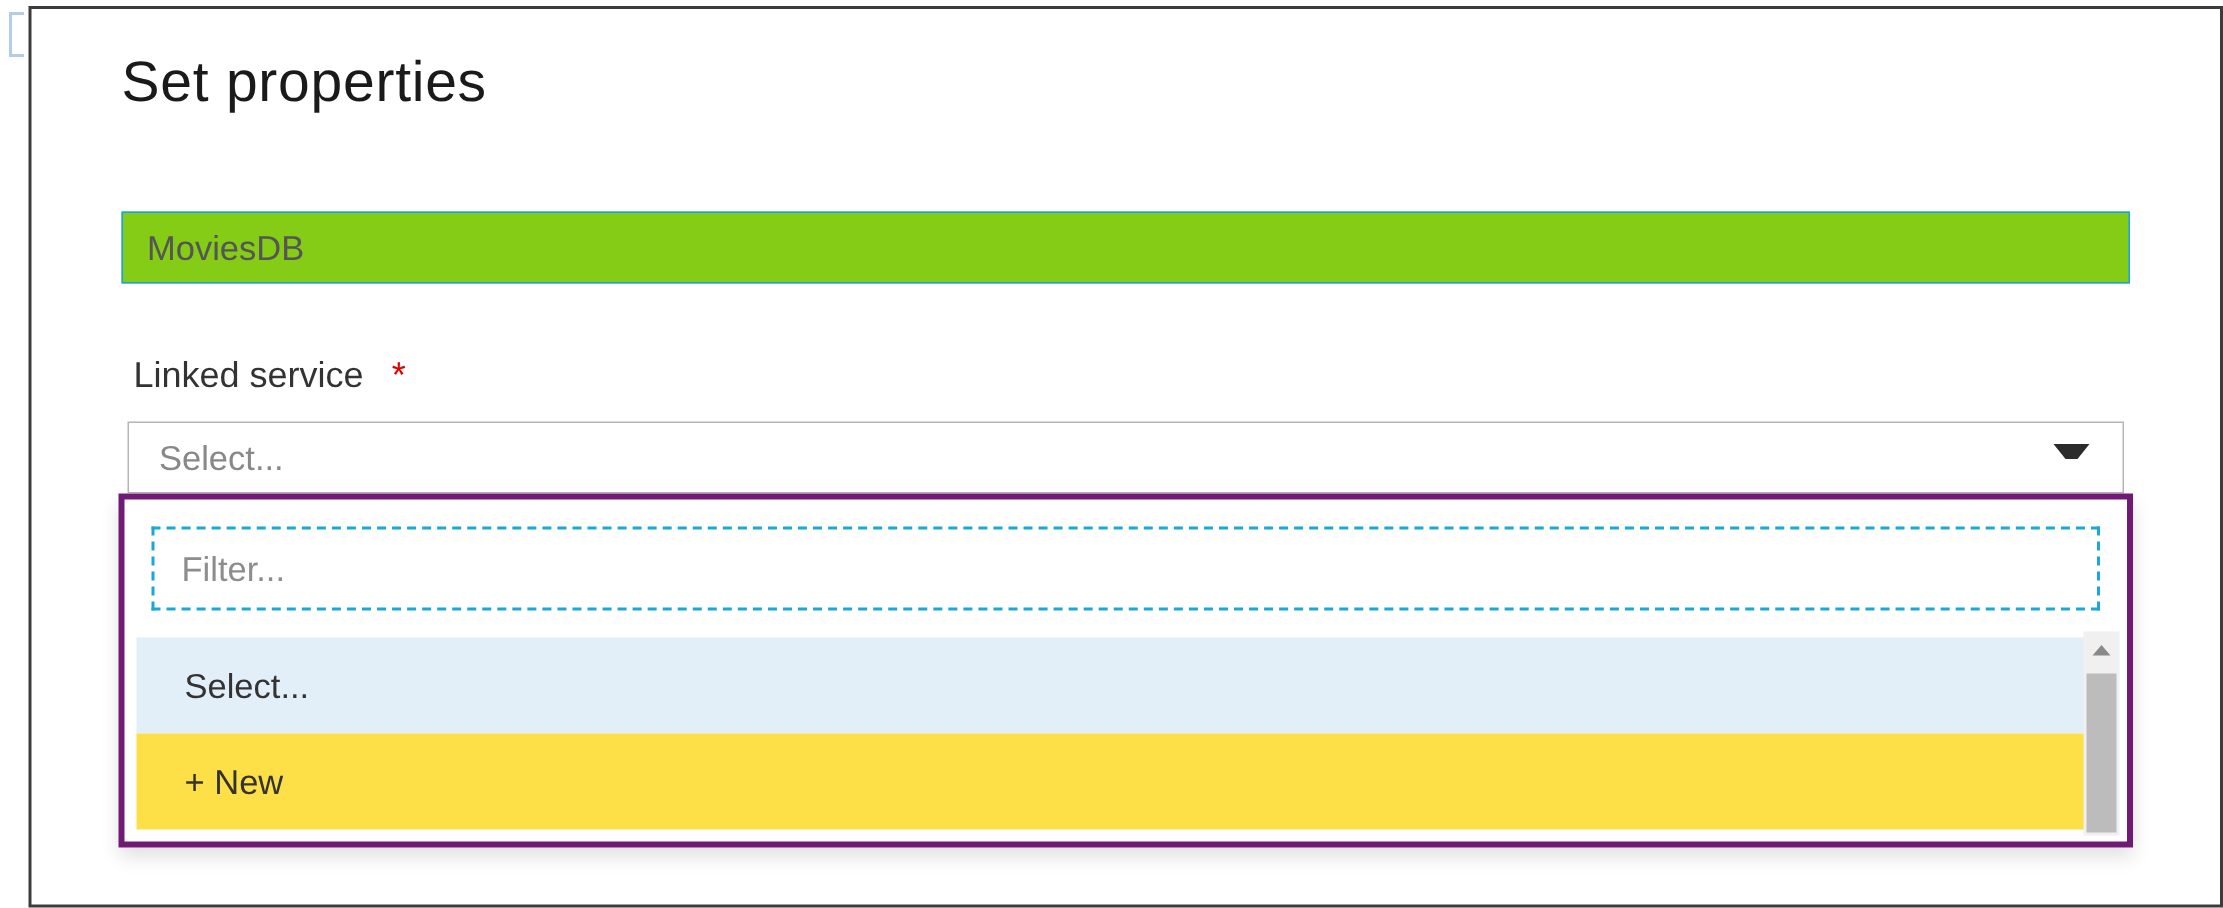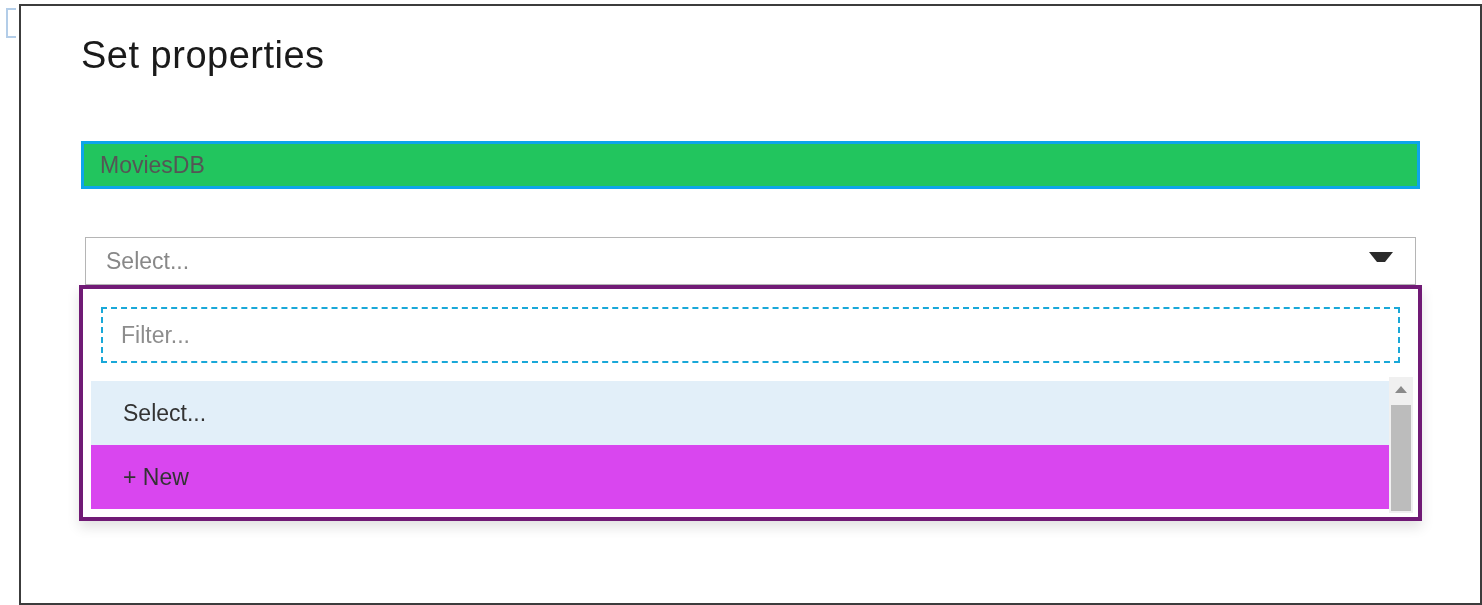--- a/index.html
+++ b/index.html
@@ -48,25 +48,25 @@
       margin-bottom: 8px;
       display: block;
     }
     .required {
       color: #e00000;
       margin-left: 4px;
     }
     .text-input {
       width: 100%;
       height: 48px;
-      border: 3px solid #0ea5e9;
+      border: 1px solid #0ea5e9;
       font-size: 23px;
       color: #555;
       padding: 0 16px;
-      background: #22c55e;
+      background: #84cc16;
       font-family: inherit;
     }
     .select-wrap {
       position: relative;
       width: 100%;
       border-radius: 18px;
     }
     .select-display {
       width: 100%;
       height: 48px;
@@ -118,21 +118,21 @@
     .option-item {
       height: 64px;
       display: flex;
       align-items: center;
       padding: 0 28px;
       font-size: 23px;
       color: #333;
       cursor: pointer;
     }
     .opt-blue { background: #e2eff9; }
-    .opt-blue-light { background: #d946ef; }
+    .opt-blue-light { background: #fde047; }
     .scroll-track {
       position: absolute;
       right: 1px;
       top: 0;
       bottom: 0;
       width: 24px;
       background: #f0f0f0;
     }
     .scroll-up {
       position: absolute;
@@ -165,20 +165,24 @@
 
 <div class="window">
   <div class="content">
     <h1 class="page-title">Set properties</h1>
 
     <div class="field-group">
       <input type="text" class="text-input" value="MoviesDB" style="">
     </div>
 
     <div class="field-group">
+      <label class="field-label">
+        <span>Linked service</span>
+        <span class="required">*</span>
+      </label>
 
       <div class="select-wrap">
         <div class="select-display">
           <span>Select...</span>
           <span class="caret-icon"></span>
         </div>
 
         <div class="dropdown-panel">
           <div class="filter-wrap">
             <input type="text" class="filter-input" placeholder="Filter..." style="">

